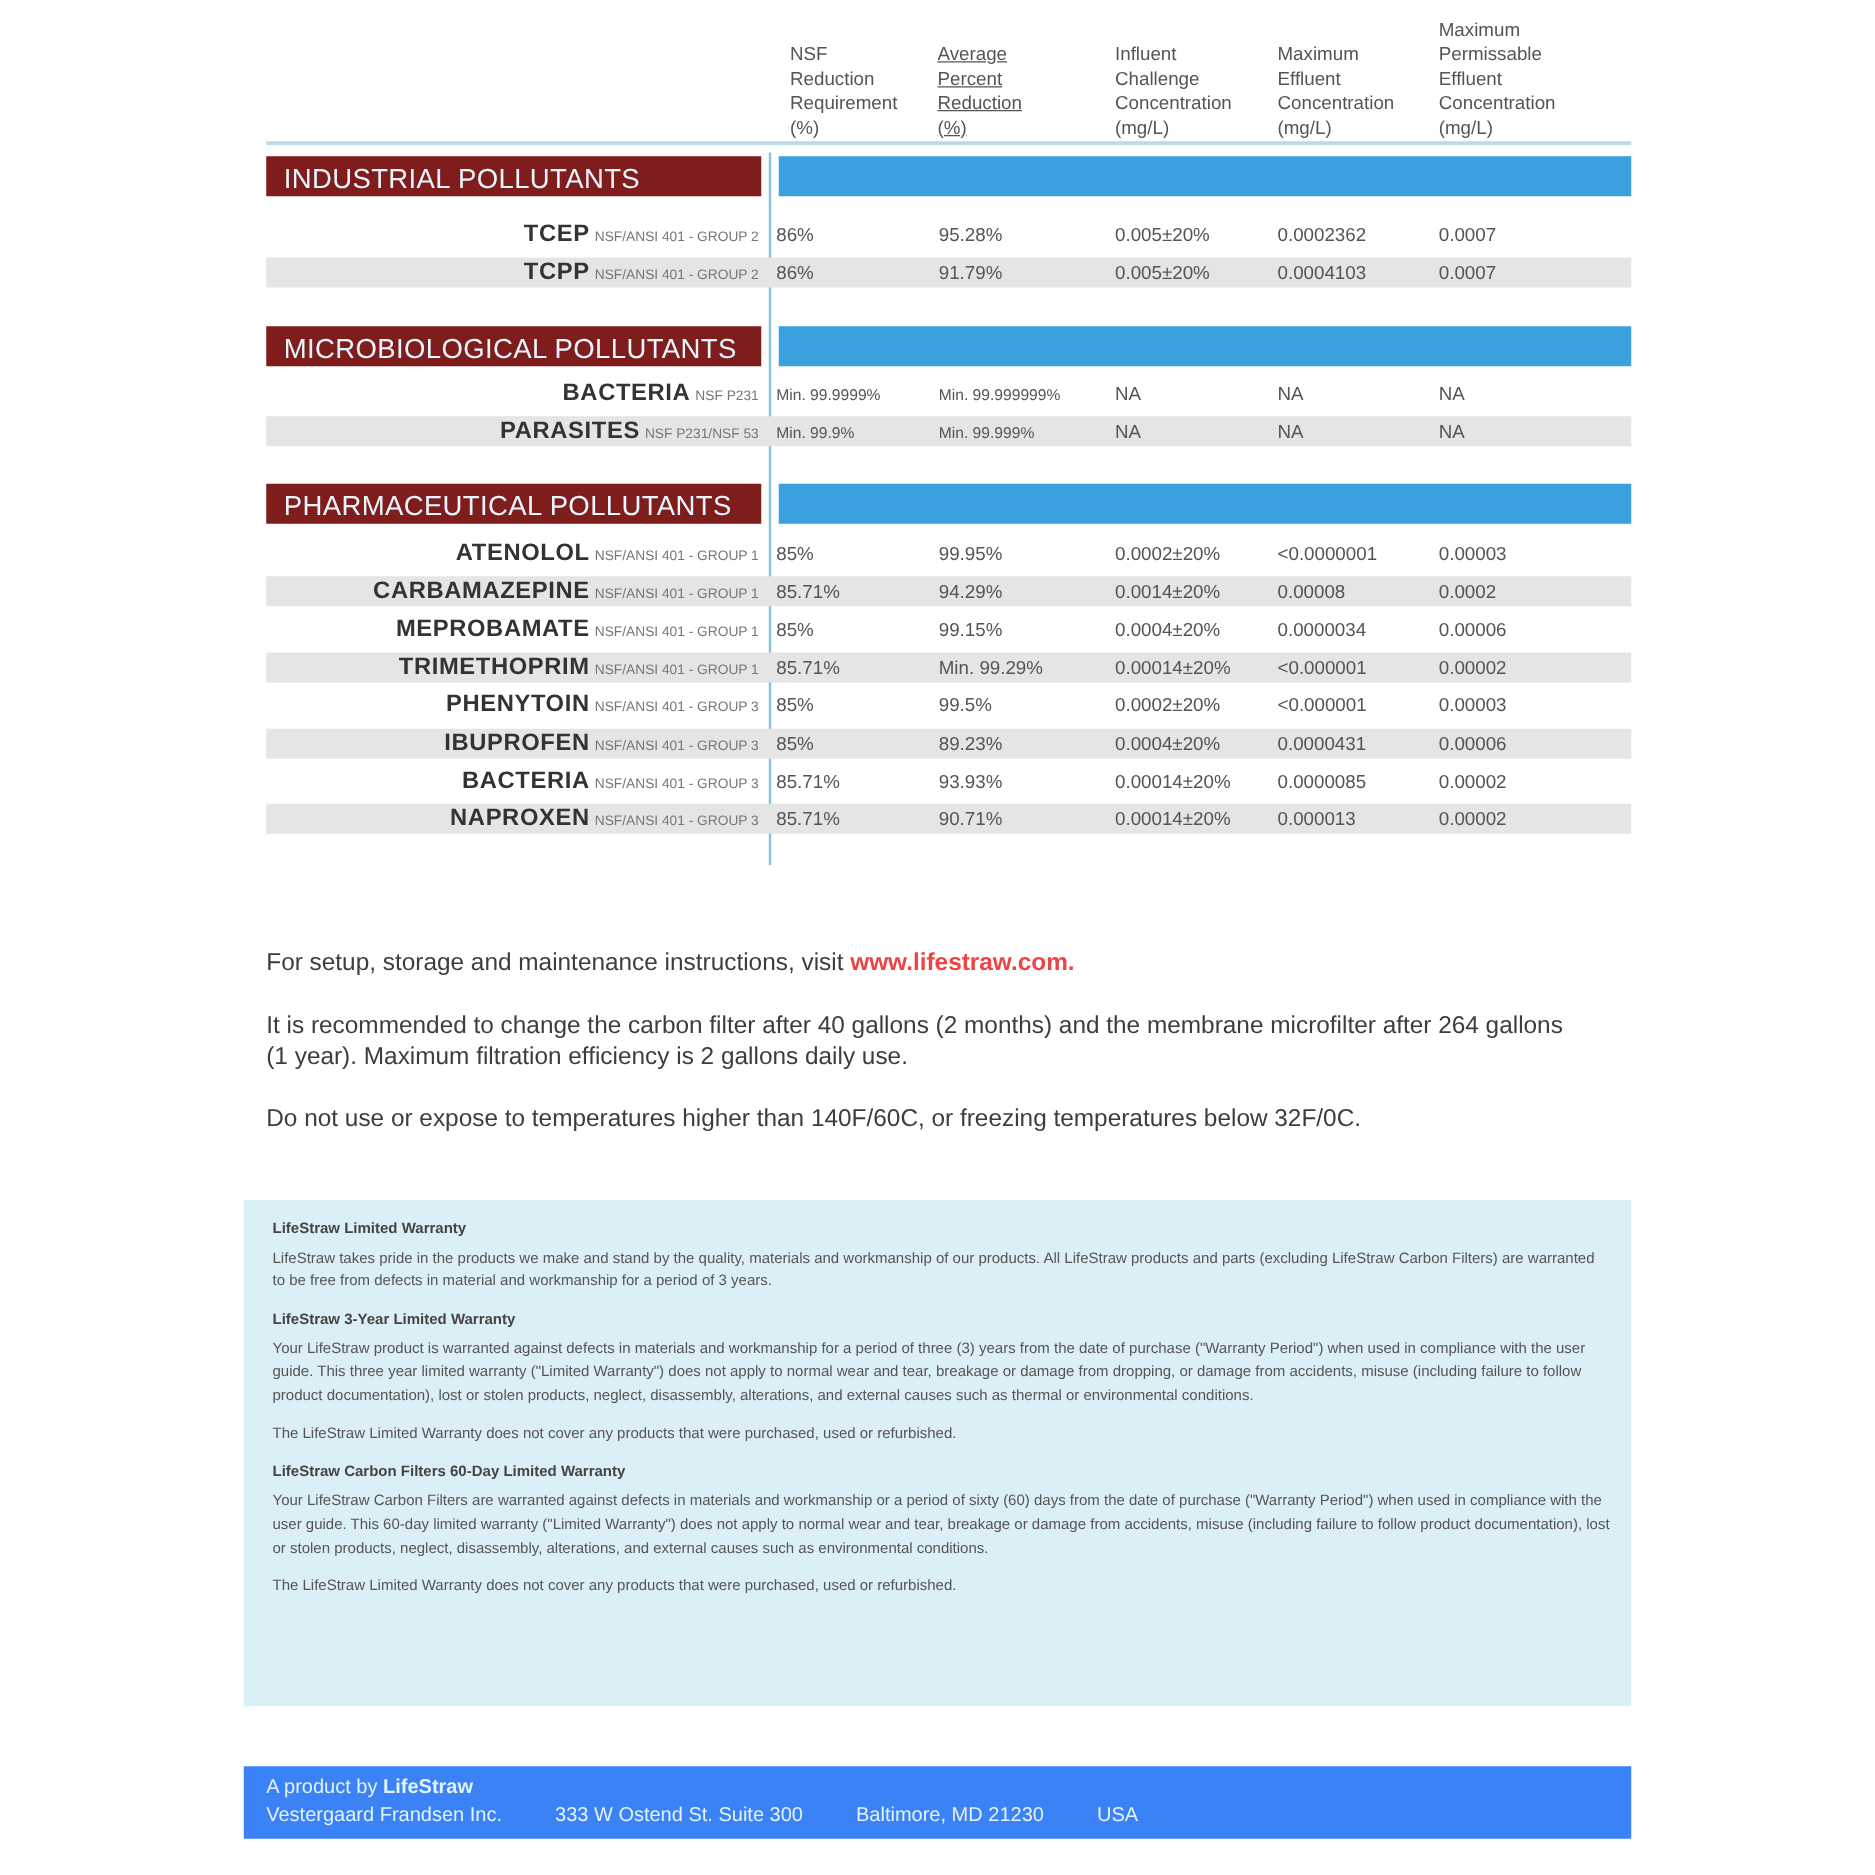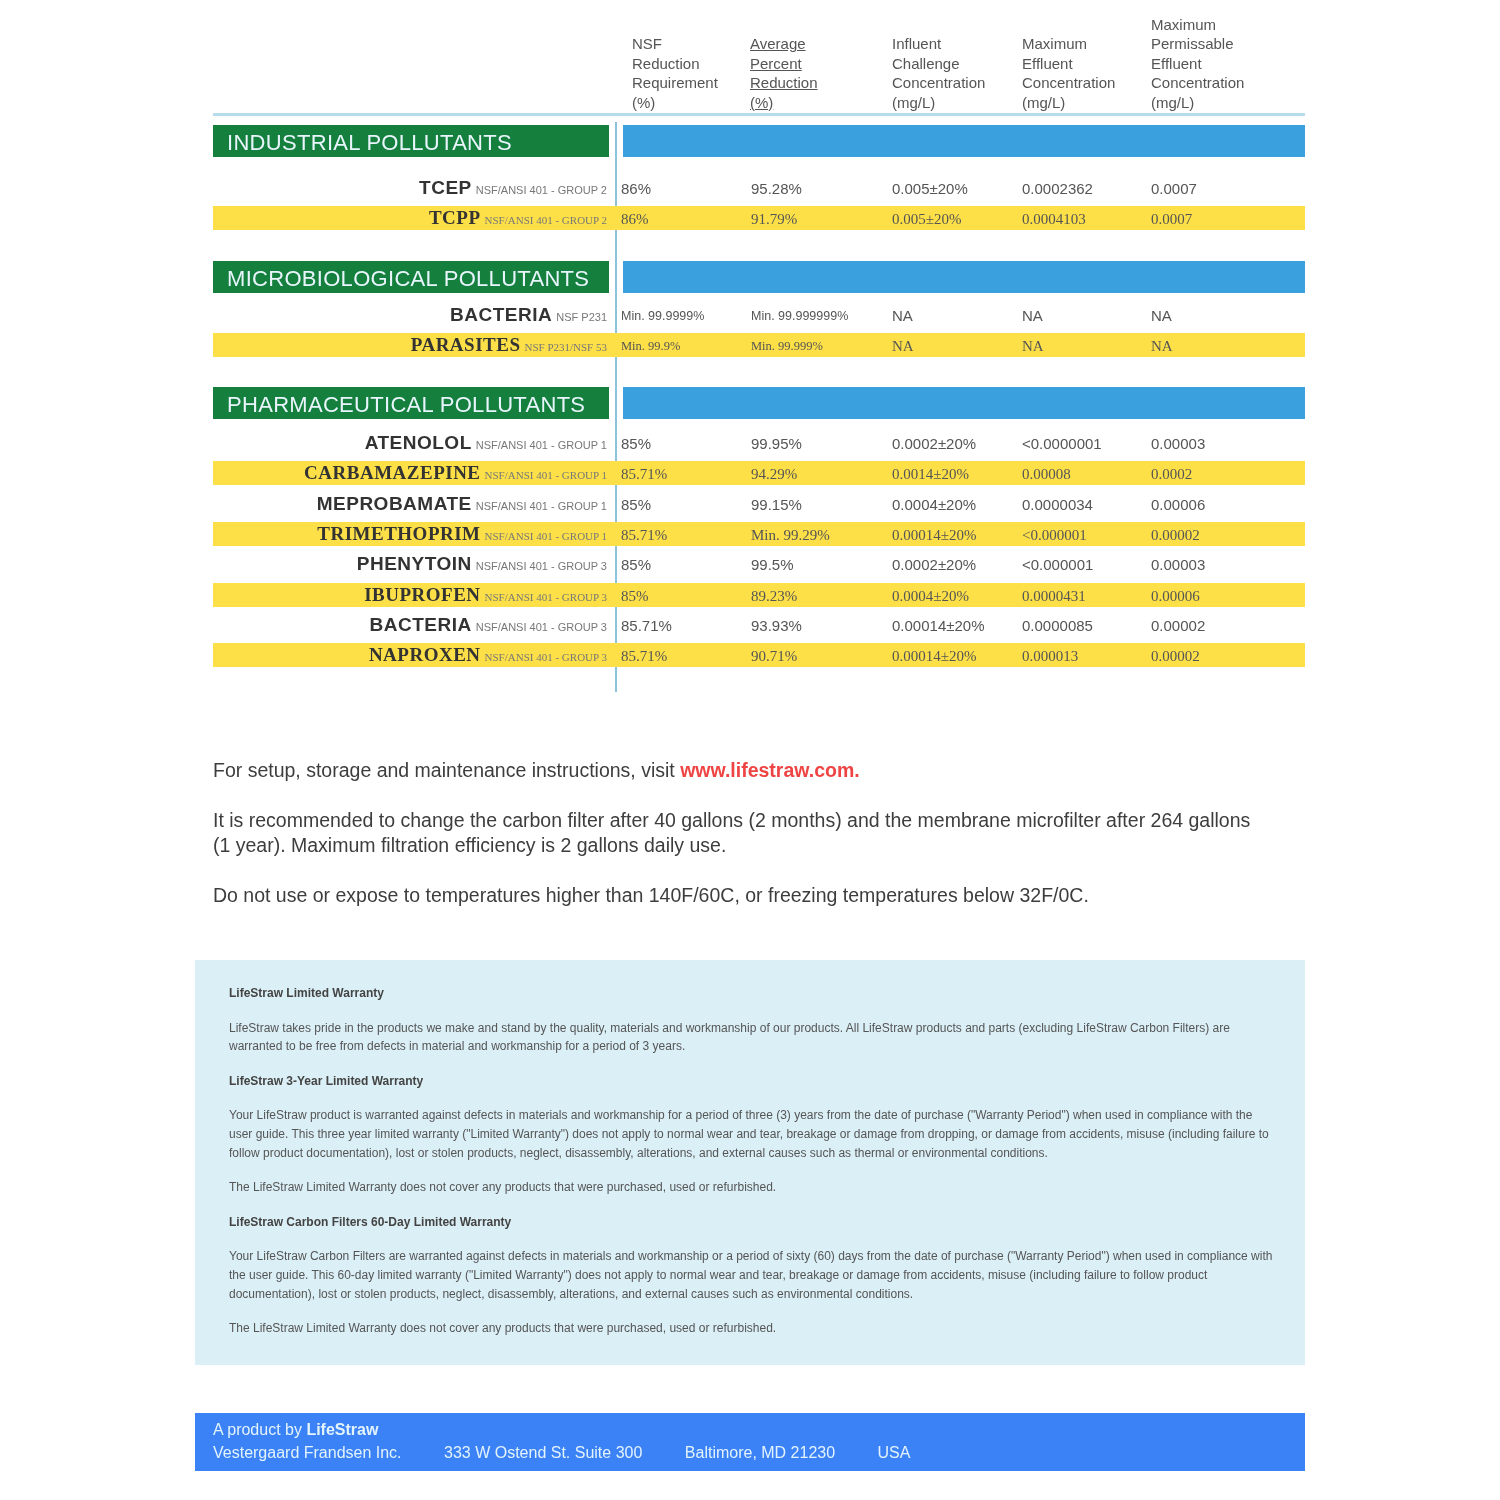--- a/index.html
+++ b/index.html
@@ -5,46 +5,46 @@
   html, body { margin: 0; padding: 0; background: #ffffff; }
   body { width: 1500px; height: 1500px; position: relative; font-family: "Liberation Sans", sans-serif; color: #3a3a3a; overflow: hidden; }
 
   
   .col-headers { position: absolute; top: 12px; left: 632px; height: 100px; }
   .col-h { position: absolute; bottom: 0; font-size: 15px; line-height: 19.5px; color: #555; white-space: pre-line; }
   .header-rule { position: absolute; top: 113px; left: 213px; width: 1092px; height: 3px; background: #b9dcea; }
 
   
   .section { position: absolute; left: 213px; width: 1092px; }
-  .sec-bar-left { position: absolute; left: 0; top: 0; width: 396px; height: 32px; background: #15803d; }
+  .sec-bar-left { position: absolute; left: 0; top: 0; width: 396px; height: 32px; background: #7f1d1d; }
   .sec-bar-left span { position: absolute; left: 14px; top: 5px; font-size: 22px; color: #e8f5fc; letter-spacing: 0.3px; white-space: nowrap; }
   .sec-bar-right { position: absolute; left: 410px; top: 0; width: 682px; height: 32px; background: #3aa0de; }
 
   .row { position: absolute; left: 0; width: 1092px; height: 24px; }
-  .row.alt { background: #fde047; font-family: Liberation Serif, serif; }
+  .row.alt { background: #e5e5e5; }
   .name-cell { position: absolute; right: 698px; top: 0; height: 24px; display: flex; align-items: baseline; white-space: nowrap; }
   .name-main { font-size: 19px; font-weight: bold; color: #333; letter-spacing: 0.5px; line-height: 24px; }
   .name-std { font-size: 11px; color: #777; margin-left: 4px; line-height: 24px; }
   .cell { position: absolute; top: 0; line-height: 26px; font-size: 15px; color: #555; white-space: nowrap; }
   .c1 { left: 408px; } .c2 { left: 538px; } .c3 { left: 679px; } .c4 { left: 809px; } .c5 { left: 938px; }
   .cell.small { font-size: 12.5px; }
 
   .vdivider { position: absolute; left: 615px; top: 122px; width: 2px; height: 570px; background: #8cc3dc; }
 
   
   .instructions { position: absolute; left: 213px; top: 758px; width: 1060px; font-size: 19.5px; color: #3d3d3d; line-height: 25px; }
   .instructions p { margin: 0 0 25px 0; }
   .instructions b { font-weight: bold; color: #ef4444; }
 
   
   .warranty { position: absolute; left: 195px; top: 960px; width: 1110px; height: 405px; background: #dbeff6; }
   .w-inner { position: absolute; left: 18px; top: 8px; width: 1080px; font-size: 12px; line-height: 18.6px; color: #555; }
   .w-title { font-weight: bold; color: #444; }
   .w-block { margin-bottom: 12px; }
-  .w-block p { margin: 16px; }
+  .w-block p { margin: 5px; }
 
   
   .footer { position: absolute; left: 195px; top: 1413px; width: 1110px; height: 58px; background: #3b82f6; color: #e3f3fb; font-size: 16px; }
   .footer .line1 { position: absolute; left: 18px; top: 8px; }
   .footer .line1 b { font-weight: bold; }
   .footer .line2 { position: absolute; left: 18px; top: 31px; white-space: nowrap; }
   .footer .line2 span { margin-right: 38px; }
 </style>
 </head>
 <body>

